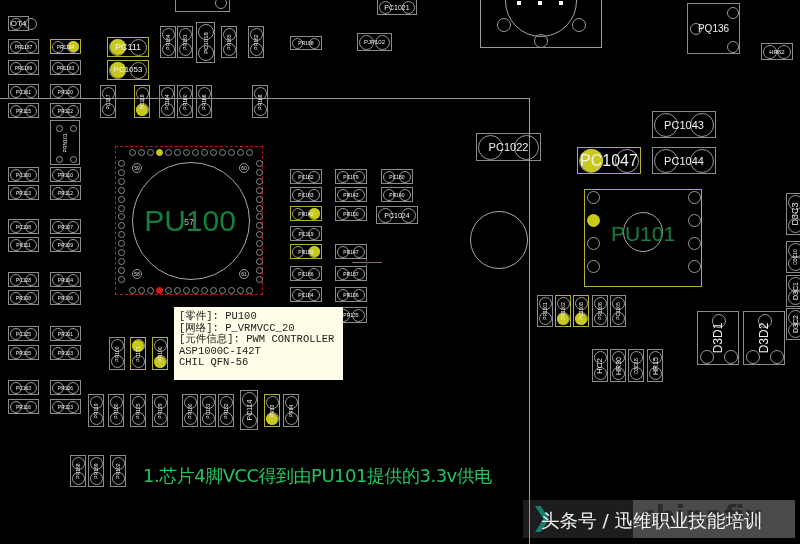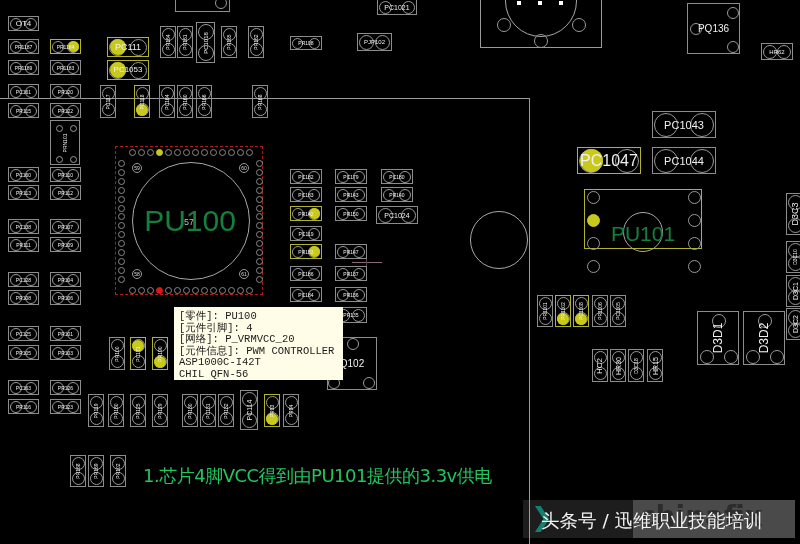--- a/index.html
+++ b/index.html
@@ -11,21 +11,21 @@
   .lbl{position:absolute;left:50%;top:50%;transform:translate(-50%,-50%);color:#f0f0f0;font-family:"Liberation Sans",sans-serif;white-space:nowrap;line-height:1;}
   .comp.v .lbl{transform:translate(-50%,-50%) rotate(-90deg);}
   .line{position:absolute;background:#9a9a9a;}
   .ring{position:absolute;box-sizing:border-box;border:1px solid #a8a8a8;border-radius:50%;}
   #pu100{position:absolute;left:115px;top:146px;width:148px;height:149px;box-sizing:border-box;border:1px dashed #b31a1a;}
   #pu100 .pin{position:absolute;box-sizing:border-box;width:7px;height:7px;border:1px solid #8a8a8a;border-radius:50%;}
   #pu100 .pin.sel-top{background:#c9c91c;border-color:#c9c91c;}
   #pu100 .pin.sel-bottom{background:#e01515;border-color:#e01515;}
   .corner{position:absolute;width:10px;height:10px;box-sizing:border-box;border:1px solid #9a9a9a;border-radius:50%;color:#ddd;font-size:5px;display:flex;align-items:center;justify-content:center;}
   .chip-label{position:absolute;color:#15803d;white-space:nowrap;transform:translate(-50%,-50%);line-height:1;}
-  #pu101{position:absolute;left:584px;top:189px;width:118px;height:60px;box-sizing:border-box;border:1px solid #b3b32b;}
+  #pu101{position:absolute;left:584px;top:189px;width:118px;height:98px;box-sizing:border-box;border:1px solid #b3b32b;}
   #pu101 .pin{position:absolute;box-sizing:border-box;width:13px;height:13px;border:1px solid #9a9a9a;border-radius:50%;}
   #pu101 .pin.sel{background:#c9c91c;border-color:#c9c91c;}
   #bigpart{position:absolute;left:480px;top:-6px;width:122px;height:54px;box-sizing:border-box;border:1px solid #9a9a9a;}
   .tick{position:absolute;width:4px;height:4px;background:#fff;}
   #tooltip{position:absolute;left:174px;top:307px;width:169px;height:73px;background:#fffde8;box-sizing:border-box;padding:4px 5px;font-family:"Liberation Mono",monospace;font-size:10.5px;line-height:11.6px;color:#1a1a1a;z-index:20;white-space:nowrap;overflow:hidden;}
   #annotation{position:absolute;left:143px;top:464px;font-family:"DejaVu Sans",sans-serif;font-size:18px;color:#22c55e;white-space:nowrap;z-index:21;letter-spacing:-0.5px;}
   #watermark{position:absolute;left:523px;top:500px;width:272px;height:38px;z-index:22;overflow:hidden;}
   #wm-left{position:absolute;left:0;top:0;width:110px;height:38px;background:#1d1d1d;}
   #wm-right{position:absolute;left:110px;top:0;width:162px;height:38px;background:#4a4a4a;}
   #wm-arrow{position:absolute;left:8px;top:2px;font-size:26px;color:#16806f;font-family:"DejaVu Sans",sans-serif;}
@@ -129,21 +129,21 @@
   <div class="pin" style="left: 2px; top: 1px;"></div>
       <div class="pin" style="left: 103px; top: 1px;"></div>
       <div class="pin sel" style="left: 2px; top: 24px;"></div>
       <div class="pin" style="left: 103px; top: 24px;"></div>
       <div class="pin" style="left: 2px; top: 47px;"></div>
       <div class="pin" style="left: 103px; top: 47px;"></div>
       <div class="pin" style="left: 2px; top: 70px;"></div>
       <div class="pin" style="left: 103px; top: 70px;"></div>
     </div>
 
-  <div class="comp h" style="left: 8px; top: 16px; width: 31px; height: 15px;">
+  <div class="comp h" style="left: 8px; top: 16px; width: 21px; height: 15px;">
       <div class="pad" style="left: 1px; top: 0.5px; width: 12px; height: 12px;"></div>
       <div class="pad" style="left: 16px; top: 0.5px; width: 12px; height: 12px;"></div>
       <span class="lbl" style="font-size: 8px;">OT4</span>
     </div>
     <div class="comp h" style="left: 8px; top: 39px; width: 31px; height: 15px;">
       <div class="pad" style="left: 1px; top: 0.5px; width: 12px; height: 12px;"></div>
       <div class="pad" style="left: 16px; top: 0.5px; width: 12px; height: 12px;"></div>
       <span class="lbl" style="font-size: 5px;">PR1187</span>
     </div>
     <div class="comp h hl" style="left: 50px; top: 39px; width: 31px; height: 15px;">
@@ -455,26 +455,20 @@
     <div class="comp h" style="left: 335px; top: 287px; width: 32px; height: 15px;">
       <div class="pad" style="left: 1px; top: 0.5px; width: 12px; height: 12px;"></div>
       <div class="pad" style="left: 17px; top: 0.5px; width: 12px; height: 12px;"></div>
       <span class="lbl" style="font-size: 5px;">PR136</span>
     </div>
     <div class="comp h" style="left: 335px; top: 307px; width: 32px; height: 16px;">
       <div class="pad" style="left: 1px; top: 0.5px; width: 13px; height: 13px;"></div>
       <div class="pad" style="left: 16px; top: 0.5px; width: 13px; height: 13px;"></div>
       <span class="lbl" style="font-size: 5px;">PR135</span>
     </div>
-    <div class="comp h" style="left: 327px; top: 337px; width: 50px; height: 53px;">
-      <div class="pad" style="left: 19px; top: 0px; width: 12px; height: 12px;"></div>
-      <div class="pad" style="left: 0px; top: 39px; width: 12px; height: 12px;"></div>
-      <div class="pad" style="left: 35px; top: 39px; width: 12px; height: 12px;"></div>
-      <span class="lbl" style="font-size: 10px;">Q102</span>
-    </div>
     <div class="comp v" style="left: 109px; top: 337px; width: 16px; height: 33px;">
       <div class="pad" style="left: 0.5px; top: 1px; width: 13px; height: 13px;"></div>
       <div class="pad" style="left: 0.5px; top: 17px; width: 13px; height: 13px;"></div>
       <span class="lbl" style="font-size: 5px;">PR100</span>
     </div>
     <div class="comp v hl" style="left: 130px; top: 337px; width: 16px; height: 33px;">
       <div class="pad" style="left: 0.5px; top: 1px; width: 13px; height: 13px;"></div>
       <div class="pad" style="left: 0.5px; top: 17px; width: 13px; height: 13px;"></div>
       <div class="dot" style="left: 1px; top: 1.5px; width: 12px; height: 12px;"></div>
       <span class="lbl" style="font-size: 5px;">PC171</span>
@@ -543,20 +537,25 @@
     </div>
     <div class="comp v" style="left: 88px; top: 455px; width: 16px; height: 32px;">
       <div class="pad" style="left: 0.5px; top: 1px; width: 13px; height: 13px;"></div>
       <div class="pad" style="left: 0.5px; top: 16px; width: 13px; height: 13px;"></div>
       <span class="lbl" style="font-size: 5px;">PR169</span>
     </div>
     <div class="comp v" style="left: 110px; top: 455px; width: 16px; height: 32px;">
       <div class="pad" style="left: 0.5px; top: 1px; width: 13px; height: 13px;"></div>
       <div class="pad" style="left: 0.5px; top: 16px; width: 13px; height: 13px;"></div>
       <span class="lbl" style="font-size: 5px;">PR102</span>
+    </div>
+    <div class="comp h" style="left: 476px; top: 133px; width: 65px; height: 28px;">
+      <div class="pad" style="left: 1px; top: 0.5px; width: 25px; height: 25px;"></div>
+      <div class="pad" style="left: 37px; top: 0.5px; width: 25px; height: 25px;"></div>
+      <span class="lbl" style="font-size: 11px;">PC1022</span>
     </div>
     <div class="comp h hl" style="left: 577px; top: 147px; width: 64px; height: 27px;">
       <div class="pad" style="left: 1px; top: 0.5px; width: 24px; height: 24px;"></div>
       <div class="pad" style="left: 37px; top: 0.5px; width: 24px; height: 24px;"></div>
       <div class="dot" style="left: 1.5px; top: 1px; width: 23px; height: 23px;"></div>
       <span class="lbl" style="font-size: 16px;">PC1047</span>
     </div>
     <div class="comp h" style="left: 652px; top: 111px; width: 64px; height: 27px;">
       <div class="pad" style="left: 1px; top: 0.5px; width: 24px; height: 24px;"></div>
       <div class="pad" style="left: 37px; top: 0.5px; width: 24px; height: 24px;"></div>
@@ -652,21 +651,20 @@
       <div class="pad" style="left: 0.5px; top: 14px; width: 15px; height: 15px;"></div>
       <span class="lbl" style="font-size: 7px;">D3C1</span>
     </div>
     <div class="comp v" style="left: 786px; top: 308px; width: 18px; height: 32px;">
       <div class="pad" style="left: 0.5px; top: 1px; width: 15px; height: 15px;"></div>
       <div class="pad" style="left: 0.5px; top: 14px; width: 15px; height: 15px;"></div>
       <span class="lbl" style="font-size: 7px;">D3C2</span>
     </div>
     <div id="tooltip">
     <div>[零件]: PU100</div>
-    <div>[元件引脚]: 4</div>
     <div>[网络]: P_VRMVCC_20</div>
     <div>[元件信息]: PWM CONTROLLER</div>
     <div>ASP1000C-I42T</div>
     <div>CHIL QFN-56</div>
   </div>
 
   <div id="annotation">1.芯片4脚VCC得到由PU101提供的3.3v供电</div>
 
   <div id="watermark">
     <div id="wm-left"></div>

